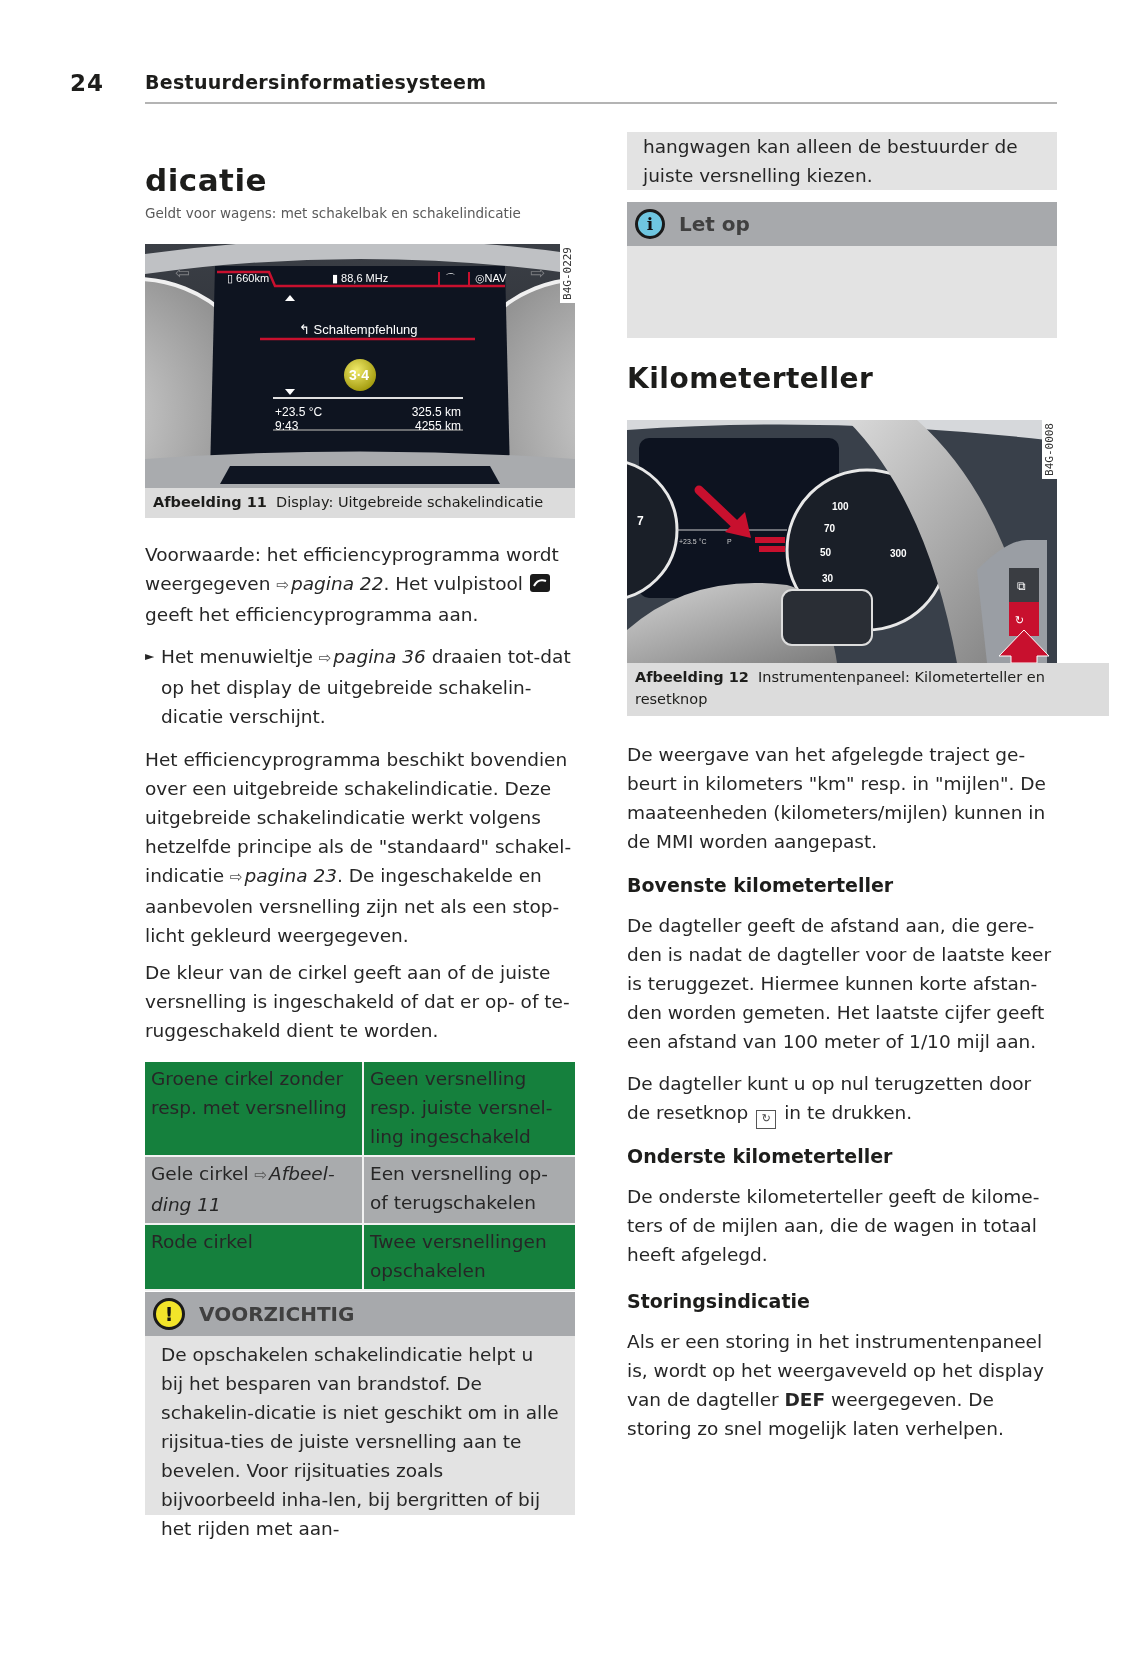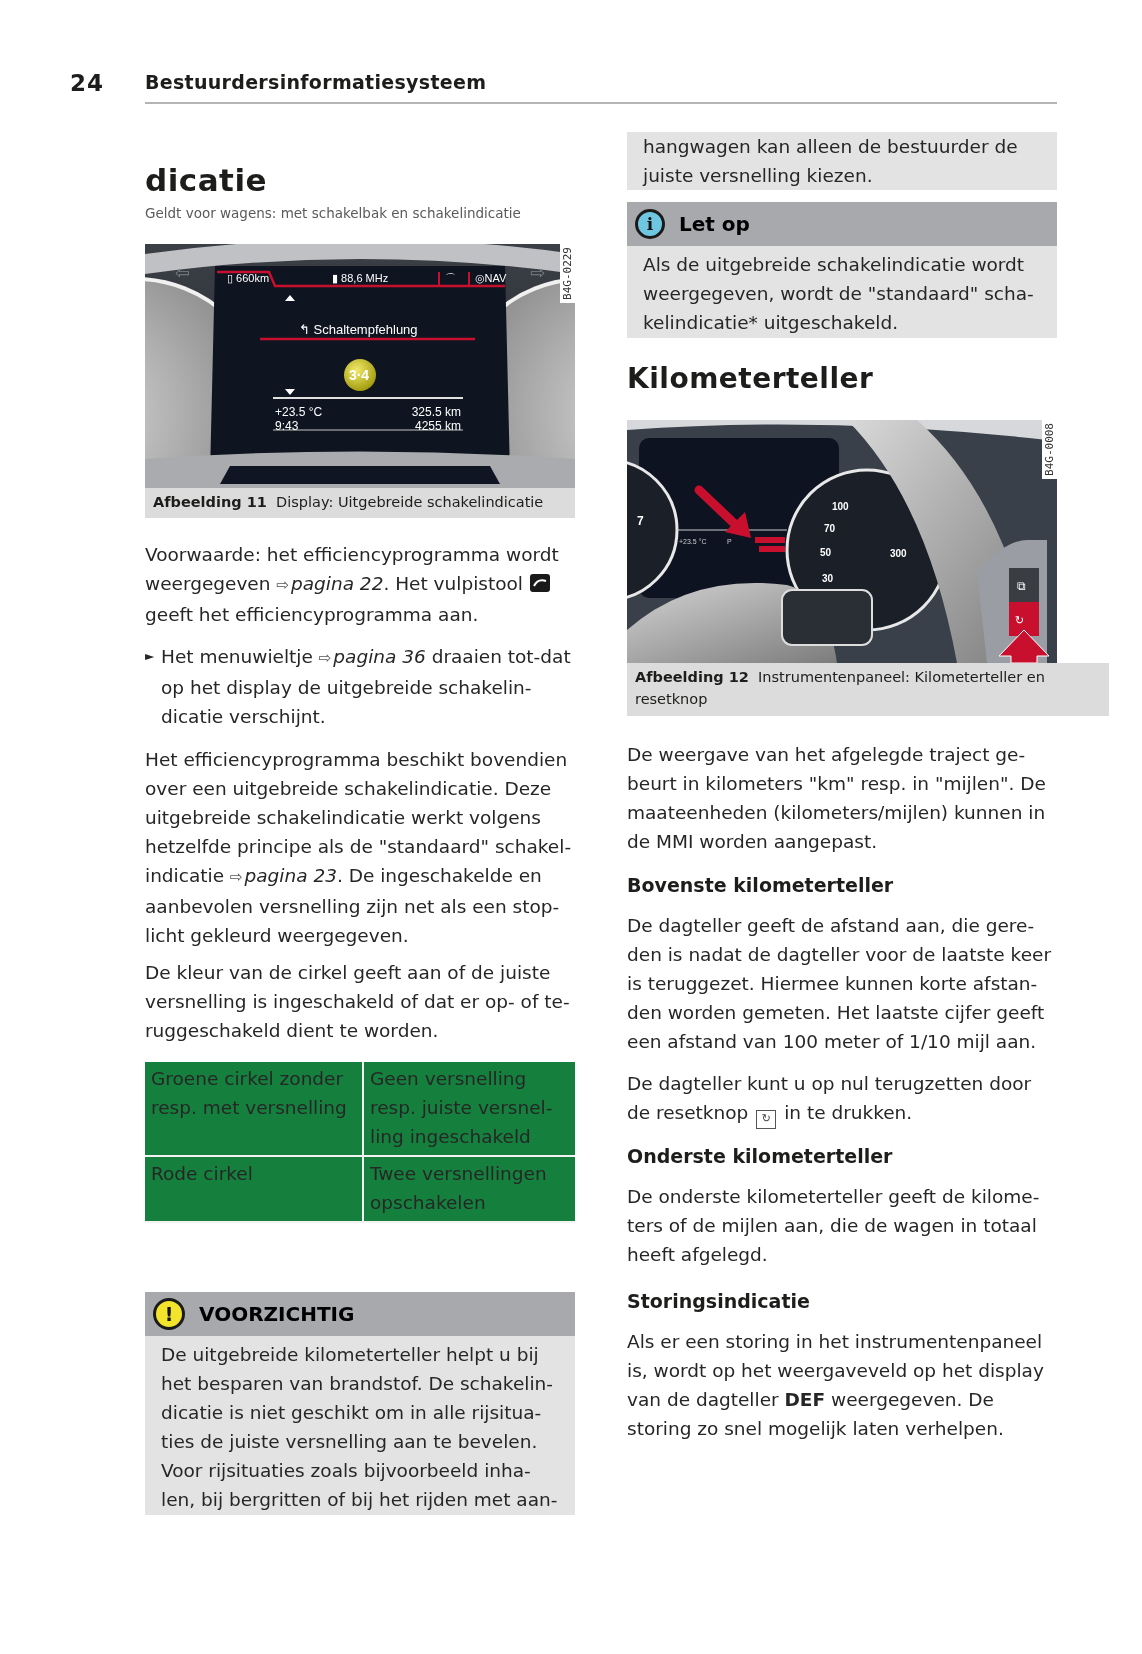--- a/index.html
+++ b/index.html
@@ -16,21 +16,21 @@
   .p{position:absolute;font-size:18.5px;line-height:29px;margin:0;color:#262626;}
   .p i{font-style:italic;}
   .arrow{font-size:15px;color:#555;margin-right:2px;}
   .tbl{position:absolute;left:145px;top:1062px;width:430px;border-collapse:collapse;font-size:18.5px;line-height:29px;color:#262626;}
   .tbl td{vertical-align:top;padding:2px 6px 4px 6px;border-right:2px solid #f2f2f2;border-bottom:2px solid #f2f2f2;}
   .tbl td:last-child{border-right:none;}
   .tbl tr.light td{background:#15803d;}
   .tbl tr.dark td{background:#a9abad;}
   .notebox{position:absolute;background:#e3e3e3;}
   .notehead{background:#a7a9ac;height:44px;display:flex;align-items:center;padding-left:8px;box-sizing:border-box;}
-  .notehead .lbl{font-size:20px;font-weight:bold;margin-left:14px;color:#000000;}
+  .notehead .lbl{font-size:20px;font-weight:bold;margin-left:14px;color:#404040;}
   .notebody{padding:4px 16px 6px 16px;font-size:18.5px;line-height:29px;color:#262626;}
   .icon-i{width:30px;height:30px;border-radius:50%;border:3px solid #1a1a1a;background:#6fc6e0;box-sizing:border-box;display:flex;align-items:center;justify-content:center;font-family:"DejaVu Serif",serif;font-weight:bold;font-size:17px;color:#111;}
   .icon-warn{width:32px;height:32px;border-radius:50%;border:3px solid #1a1a1a;background:#f2e42a;box-sizing:border-box;display:flex;align-items:center;justify-content:center;font-weight:bold;font-size:19px;color:#111;}
   .h2{position:absolute;font-size:28px;font-weight:bold;letter-spacing:0.5px;margin:0;}
   .h3{position:absolute;font-size:19px;font-weight:bold;margin:0;color:#1d1d1b;}
   .figlabel{position:absolute;background:#fff;color:#333;font-size:11px;font-family:"DejaVu Sans Mono",monospace;writing-mode:vertical-rl;transform:rotate(180deg);padding:3px 1px;}
   .inline-icon{display:inline-block;width:22px;height:20px;vertical-align:-3px;}
   .reset-box{display:inline-block;width:20px;height:19px;border:1.5px solid #555;box-sizing:border-box;vertical-align:-3px;font-size:11px;line-height:16px;text-align:center;color:#444;margin:0 2px;}
 </style>
 </head>
@@ -118,45 +118,48 @@
 <table class="tbl">
   <colgroup>
       <col style="width:218px">
       <col>
     </colgroup>
   <tbody>
       <tr class="light" style="height:92px;">
     <td>Groene cirkel zonder resp. met versnelling</td>
     <td>Geen versnelling resp. juiste versnel-ling ingeschakeld</td>
   </tr>
+  <tr class="dark" style="height:64px;">
+    <td><span>Gele cirkel </span><span class="arrow">⇨</span><i>Afbeel-ding 11</i></td>
+    <td>Een versnelling op- of terugschakelen</td>
+  </tr>
   <tr class="light" style="height:64px;">
     <td>Rode cirkel</td>
     <td>Twee versnellingen opschakelen</td>
   </tr>
 </tbody>
   </table>
 
 <div class="notebox" style="left:145px;top:1292px;width:430px;height:223px;">
   <div class="notehead">
     <div class="icon-warn">!</div>
     <span class="lbl">VOORZICHTIG</span>
   </div>
-  <div class="notebody">De uitgebreide kilometerteller helpt u bij het besparen van brandstof. De schakelin-dicatie is niet geschikt om in alle rijsitua-ties de juiste versnelling aan te bevelen. Voor rijsituaties zoals bijvoorbeeld inha-len, bij bergritten of bij het rijden met aan-</div>
+  <div class="notebody">De opschakelen schakelindicatie helpt u bij het besparen van brandstof. De schakelin-dicatie is niet geschikt om in alle rijsitua-ties de juiste versnelling aan te bevelen. Voor rijsituaties zoals bijvoorbeeld inha-len, bij bergritten of bij het rijden met aan-</div>
 </div>
 
 <div class="notebox" style="left:627px;top:132px;width:430px;height:58px;">
   <div class="notebody" style="padding-top:0;">hangwagen kan alleen de bestuurder de juiste versnelling kiezen.</div>
 </div>
 
 <div class="notebox" style="left:627px;top:202px;width:430px;height:136px;">
   <div class="notehead">
     <div class="icon-i">i</div>
     <span class="lbl">Let op</span>
   </div>
-  <div class="notebody">Als de uitgebreide schakelindicatie wordt weergegeven, wordt de "standaard" scha-kelindicatie* uitgeschakeld.</div>
 </div>
 
 <h2 class="h2" style="left:627px;top:362px;">Kilometerteller</h2>
 
 <div class="fig" style="left:627px;top:420px;width:430px;height:243px;background:#2b3038;">
   <svg width="430" height="243" viewBox="0 0 430 243">
     <defs>
       <linearGradient id="wheel" x1="0" y1="0" x2="1" y2="1">
           <stop offset="0" stop-color="#d9d9d9"></stop>
           <stop offset="1" stop-color="#7c7c7c"></stop>

